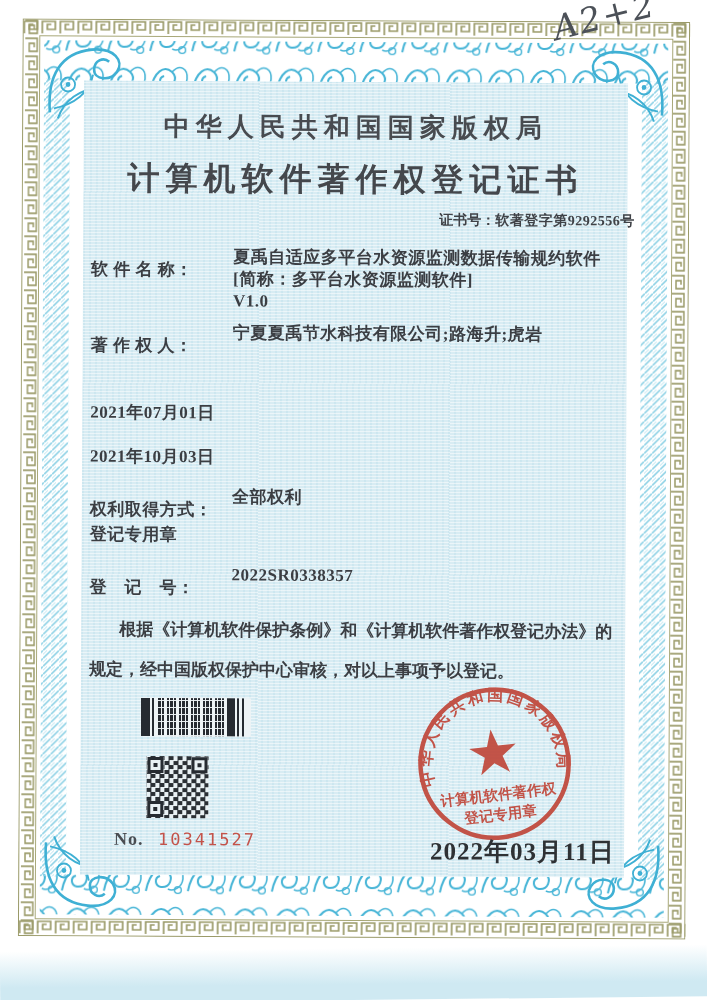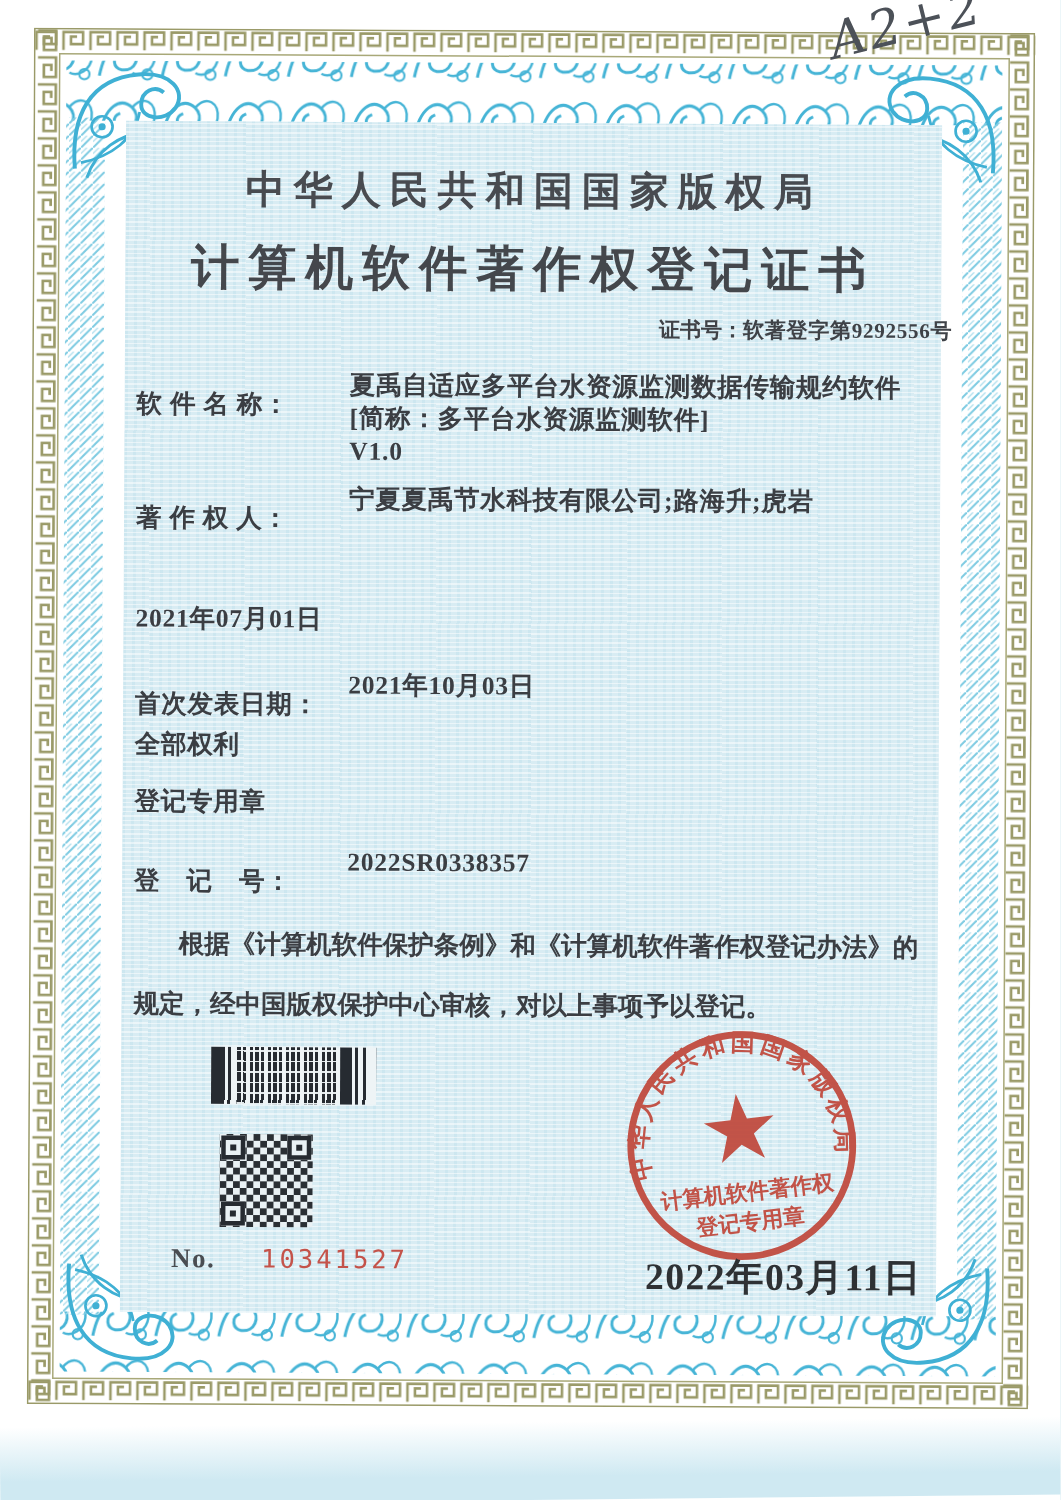--- a/index.html
+++ b/index.html
@@ -82,21 +82,21 @@
   .qr-finder{position:absolute;width:16px;height:16px;border:3px solid #262b31;background:#e9f1f4;box-sizing:border-box;}
   .qr-finder span{position:absolute;left:3px;top:3px;width:4px;height:4px;background:#262b31;}
   .qr-f-tl{left:1px;top:1px;}
   .qr-f-tr{right:1px;top:1px;}
   .qr-f-bl{left:1px;bottom:1px;}
   
   .serial{position:absolute;left:96px;top:810px;font-size:18px;color:#4a4d52;}
   .serial .no-label{font-weight:bold;letter-spacing:1px;text-align:center;}
   .serial .no-value{
     color:#c4534a;font-family:"DejaVu Sans Mono",monospace;
-    font-size:17px;letter-spacing:2px;margin-left:26px;
+    font-size:17px;letter-spacing:2px;margin-left:10px;
   }
   .issue-date{
     position:absolute;left:412px;top:814px;
     font-size:25px;font-weight:bold;color:#2e3134;letter-spacing:1px;white-space:nowrap;
   }
   .seal{position:absolute;left:391px;top:658px;width:170px;height:170px;opacity:.92;}
   
   .handwriting{
     position:absolute;left:552px;top:-4px;
     font-family:"DejaVu Serif",serif;font-style:italic;
@@ -177,25 +177,25 @@
     <div class="field-row row-owner">
       <span class="lbl">著 作 权 人：</span>
       <span class="val">宁夏夏禹节水科技有限公司;路海升;虎岩</span>
     </div>
 
     <div class="field-row row-dev">
       <span class="val">2021年07月01日</span>
     </div>
 
     <div class="field-row row-pub">
-      <span class="lbl">首次发表日期：</span>
       <span class="val">2021年10月03日</span>
     </div>
 
     <div class="field-row row-acq">
+      <span class="lbl">权利取得方式：</span>
       <span class="val">全部权利</span>
     </div>
 
     <div class="field-row row-scope">
       <span class="val">登记专用章</span>
     </div>
 
     <div class="field-row row-reg">
       <span class="lbl">登　记　号：</span>
       <span class="val">2022SR0338357</span>

